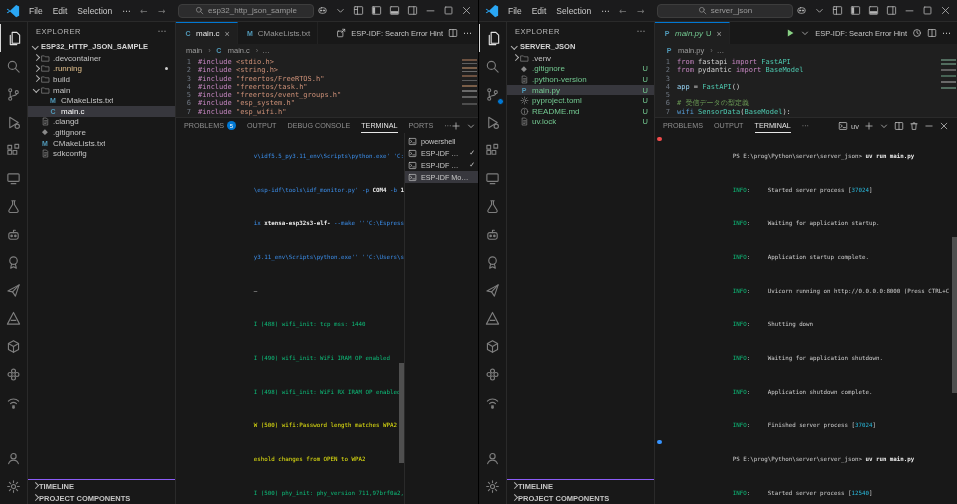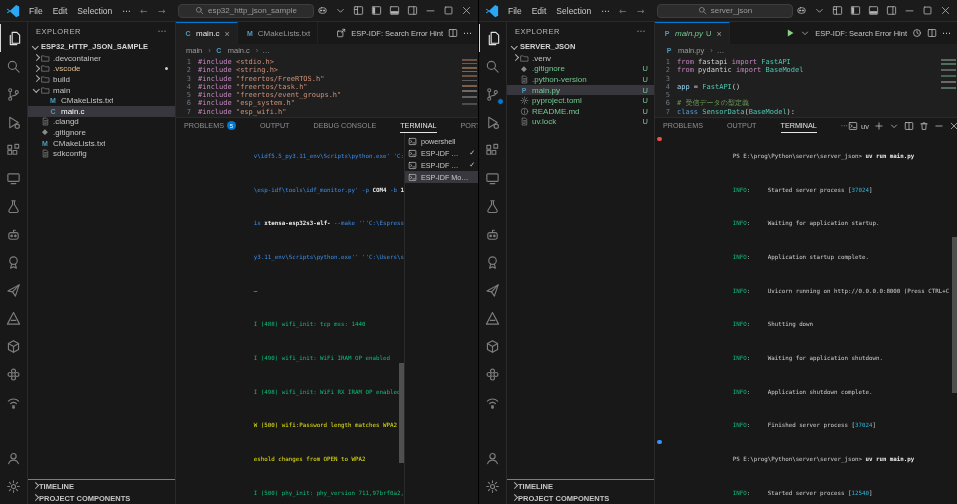--- a/index.html
+++ b/index.html
@@ -79,21 +79,21 @@
   .minimap{position:absolute;right:1px;top:2px;width:15px;height:52px;opacity:.85}
   
   .t-k{color:#c586c0}.t-s{color:#ce9178}.t-kb{color:#569cd6}.t-cl{color:#4ec9b0}
   .t-cm{color:#6a9955}.t-v{color:#9cdcfe}.t-w{color:#cfcfcf}
   
   .t-g{color:#0dbc79}.t-y{color:#e5e510}.t-b{color:#3b8eea}.t-cy{color:#29b8db}
   .t-hl{color:#ededed;font-weight:bold}
   
   .panel{height:387px;flex:none;display:flex;flex-direction:column;border-top:1px solid #2a2a2a;background:#181818}
   .panel-head{height:15px;flex:none;display:flex;align-items:center;padding:0 8px;gap:0}
-  .panel-tabs{display:flex;gap:24px;align-items:flex-start}
+  .panel-tabs{display:flex;gap:11px;align-items:flex-start}
   .ptab{display:inline-flex;align-items:center;gap:3px;font-size:7.2px;color:#8f8f8f;height:15px;white-space:nowrap}
   .ptab.active{color:#e7e7e7;border-bottom:1px solid #e7e7e7}
   .pbadge{min-width:9px;height:9px;border-radius:5px;background:#0078d4;color:#fff;font-size:6px;display:inline-flex;align-items:center;justify-content:center;padding:0 2px}
   .panel-actions{margin-left:auto;display:flex;align-items:center;gap:5px;color:#c5c5c5}
   .panel-body{flex:1;display:flex;min-height:0}
   .term{flex:1;min-width:0;position:relative;background:#181818;font-family:"DejaVu Sans Mono",monospace;font-size:5.8px;line-height:8.42px;padding:2px 2px 0 8px;overflow:hidden}
   .tline{white-space:pre;position:relative}
   .tgut{position:absolute;left:-6px;top:1.5px;width:4.5px;height:4.5px;border-radius:50%}
   .tgut.err{background:#f14c4c}
   .tgut.run{background:#3794ff}
@@ -375,21 +375,21 @@
             </div>
 
             <div class="tree-row">
               <span class="tind" style="width: 4px;"></span>
               <span class="chev chev-r"></span>
               <span class="ficon">
                 <svg viewBox="0 0 16 16">
                   <path d="M1.8 3.4h4.2L7.5 5h6.7v7.8H1.8z"></path>
                 </svg>
               </span>
-              <span class="flabel t-mod">.vscode</span>
+              <span class="flabel t-mod">.running</span>
 
               <span class="fdot"></span>
             </div>
 
             <div class="tree-row">
               <span class="tind" style="width: 4px;"></span>
               <span class="chev chev-r"></span>
               <span class="ficon">
                 <svg viewBox="0 0 16 16">
                   <path d="M1.8 3.4h4.2L7.5 5h6.7v7.8H1.8z"></path>
@@ -1181,21 +1181,21 @@
                 <span class="ctext"></span>
               </div>
 
               <div class="cline">
                 <span class="ln">6</span>
                 <span class="ctext"><span class="t-cm"># 受信データの型定義</span></span>
               </div>
 
               <div class="cline">
                 <span class="ln">7</span>
-                <span class="ctext"><span class="t-kb">class </span><span class="t-cl">SensorData</span><span class="t-w">(</span><span class="t-cl">BaseModel</span><span class="t-w">):</span></span>
+                <span class="ctext"><span class="t-kb">wifi </span><span class="t-cl">SensorData</span><span class="t-w">(</span><span class="t-cl">BaseModel</span><span class="t-w">):</span></span>
               </div>
             </div>
           <div class="minimap"></div>
         </div>
         <div class="panel">
           <div class="panel-head">
             <div class="panel-tabs">
 
             <span class="ptab">
                   <span>PROBLEMS</span>

